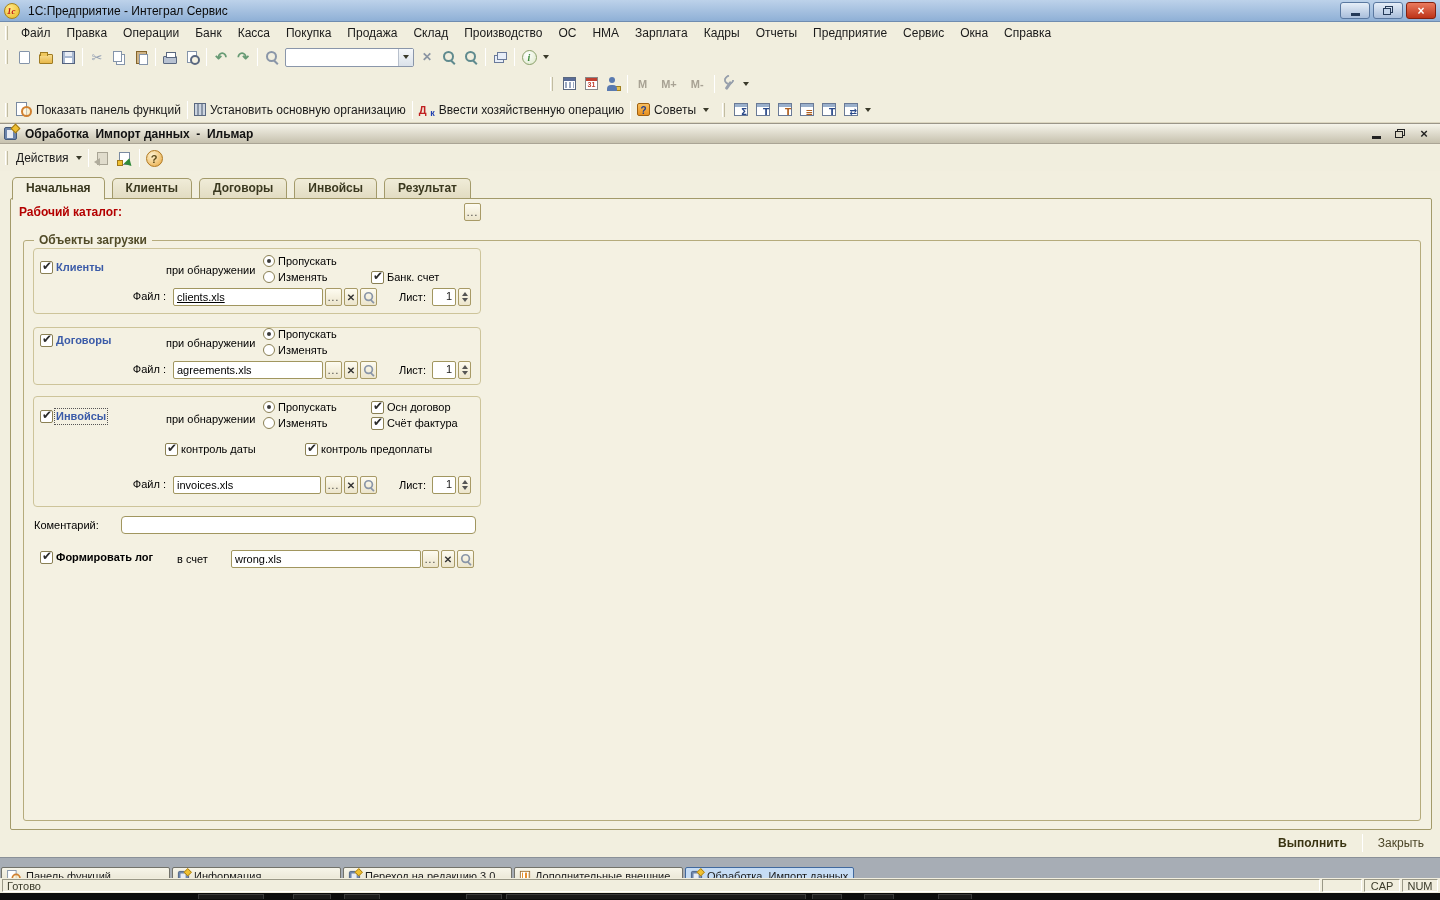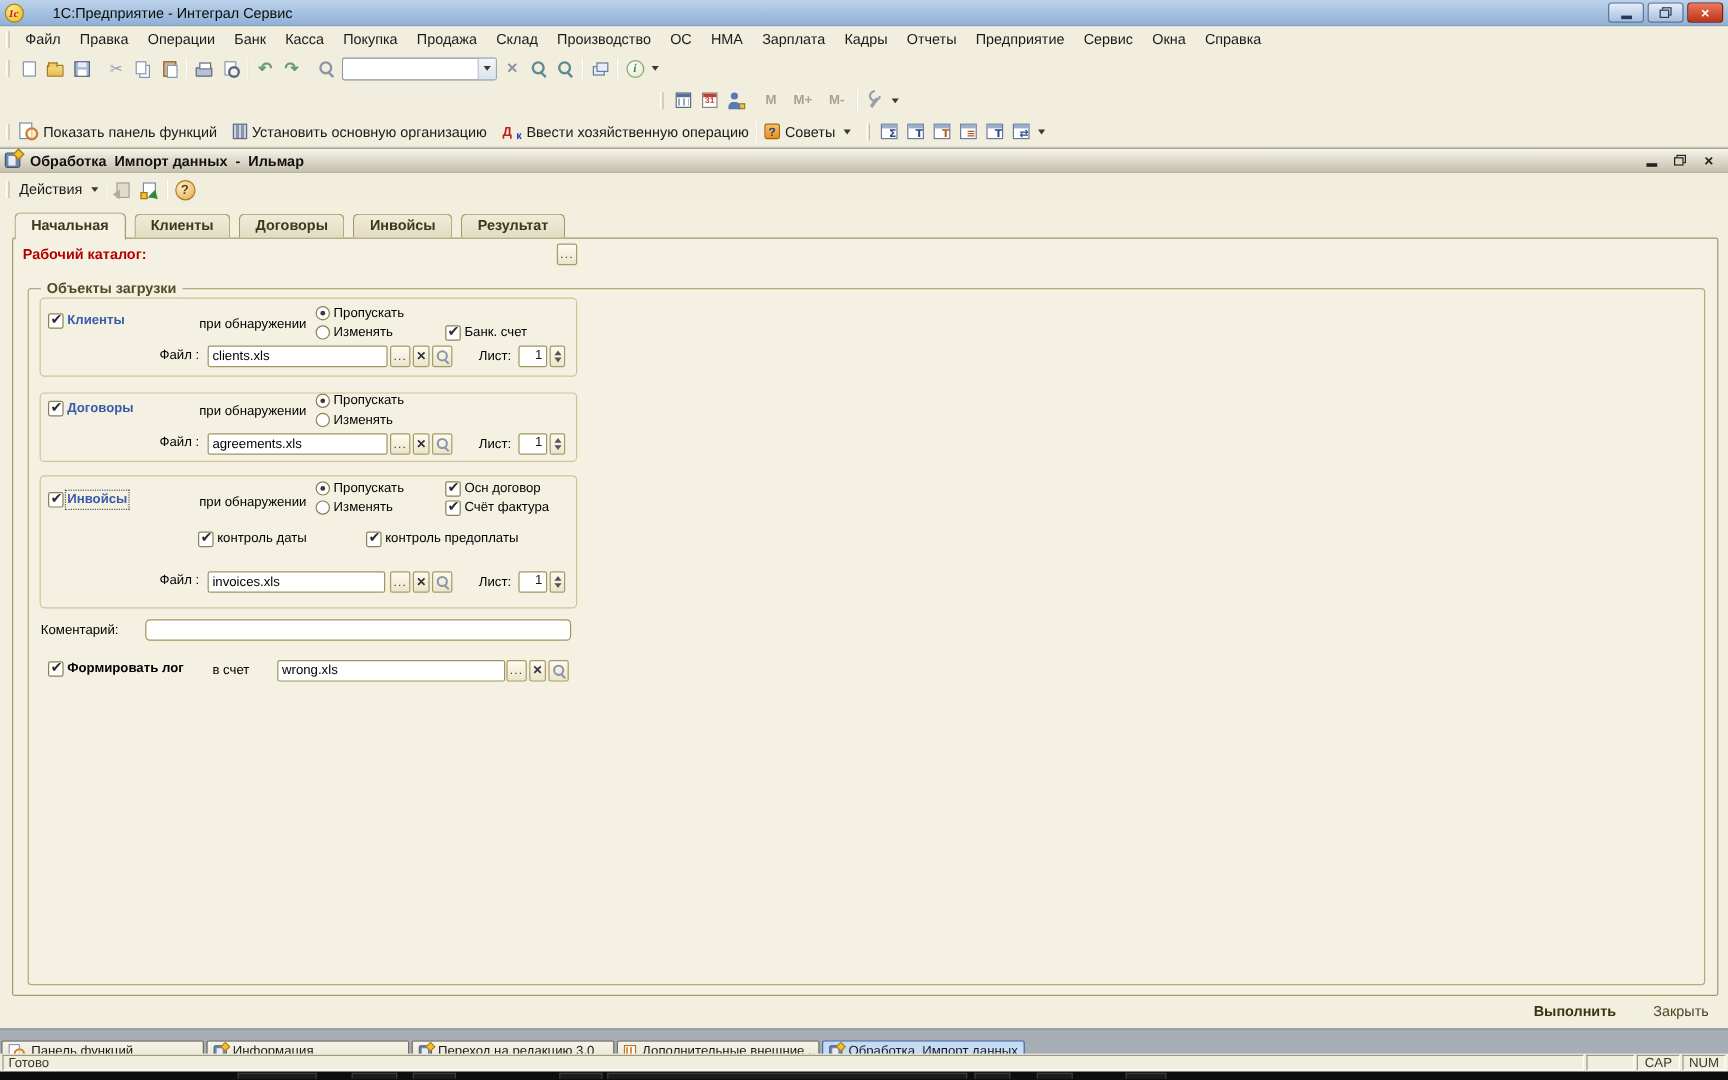--- a/index.html
+++ b/index.html
@@ -1,21 +1,21 @@
 <!DOCTYPE html>
 <html><head>
 <meta charset="utf-8">
 <style>
   *{box-sizing:border-box;margin:0;padding:0}
   html,body{width:1440px;height:900px}
   body{font-family:"Liberation Sans",sans-serif;font-size:11px;color:#1a1a1a;background:#f1eede;position:relative;overflow:hidden}
   .abs{position:absolute}
   
   #titlebar{position:absolute;left:0;top:0;width:1440px;height:22px;background:linear-gradient(#bdd2ea,#8fb0d6);border-bottom:1px solid #6f8cb0;display:flex;align-items:center;padding:0 4px}
-  #titlebar .title{font-size:12px;color:#0a0a0a;margin-left:24px;white-space:pre}
+  #titlebar .title{font-size:12px;color:#0a0a0a;margin-left:8px;white-space:pre}
   .app-logo{width:16px;height:16px;border-radius:50%;background:radial-gradient(circle at 35% 30%,#ffe98a,#e8b820);border:1px solid #a8841a;position:relative}
   .app-logo::after{content:"1с";position:absolute;left:2px;top:1px;font:bold italic 9px/12px "Liberation Serif",serif;color:#c01818}
   .winbtns{margin-left:auto;display:flex;gap:3px}
   .winbtn{width:30px;height:17px;border:1px solid #5a78a0;border-radius:3px;background:linear-gradient(#e6eef8,#a9bedb);display:flex;align-items:center;justify-content:center;color:#253a58}
   .winbtn.close{background:linear-gradient(#ea7a5e,#bd3318);border-color:#84200e;color:#fff;font-weight:bold}
   .ic-min{width:9px;height:3px;background:currentColor;margin-top:7px}
   .ic-restore{position:relative;width:10px;height:9px;color:inherit}
   .ic-restore::before{content:"";position:absolute;right:0;top:0;width:6px;height:5px;border:1px solid currentColor}
   .ic-restore::after{content:"";position:absolute;left:0;bottom:0;width:6px;height:5px;border:1px solid currentColor;background:#c3d4ea}
   .xglyph{font-size:12px;line-height:1;font-weight:bold}
@@ -411,21 +411,21 @@
         <span class="rb"></span>
         <span class="flbl">Изменять</span>
       </div>
       <div class="row" style="left:360px;top:72px">
         <span class="cb checked"></span>
         <span class="flbl">Банк. счет</span>
       </div>
       <div class="row" style="left:100px;top:91px;width:55px;justify-content:flex-end">
         <span class="flbl">Файл :</span>
       </div>
-      <input class="txt abs" style="left: 162px; top: 89px; width: 150px;" value="clients.xls">
+      <input class="txt abs" style="left: 162px; top: 89px; width: 150px; text-decoration: underline;" value="clients.xls">
       <span class="sbtn ell abs" style="left:314px;top:89px">...</span>
       <span class="sbtn xb abs" style="left:333px;top:89px">✕</span>
       <span class="sbtn mg abs" style="left:349px;top:89px">
           <span class="mag"></span>
         </span>
       <span class="flbl abs" style="left:388px;top:92px">Лист:</span>
       <span class="spinval abs" style="left:421px;top:89px">1</span>
       <span class="spinarr abs" style="left:447px;top:89px">
           <i class="up"></i>
           <i class="dn"></i>

